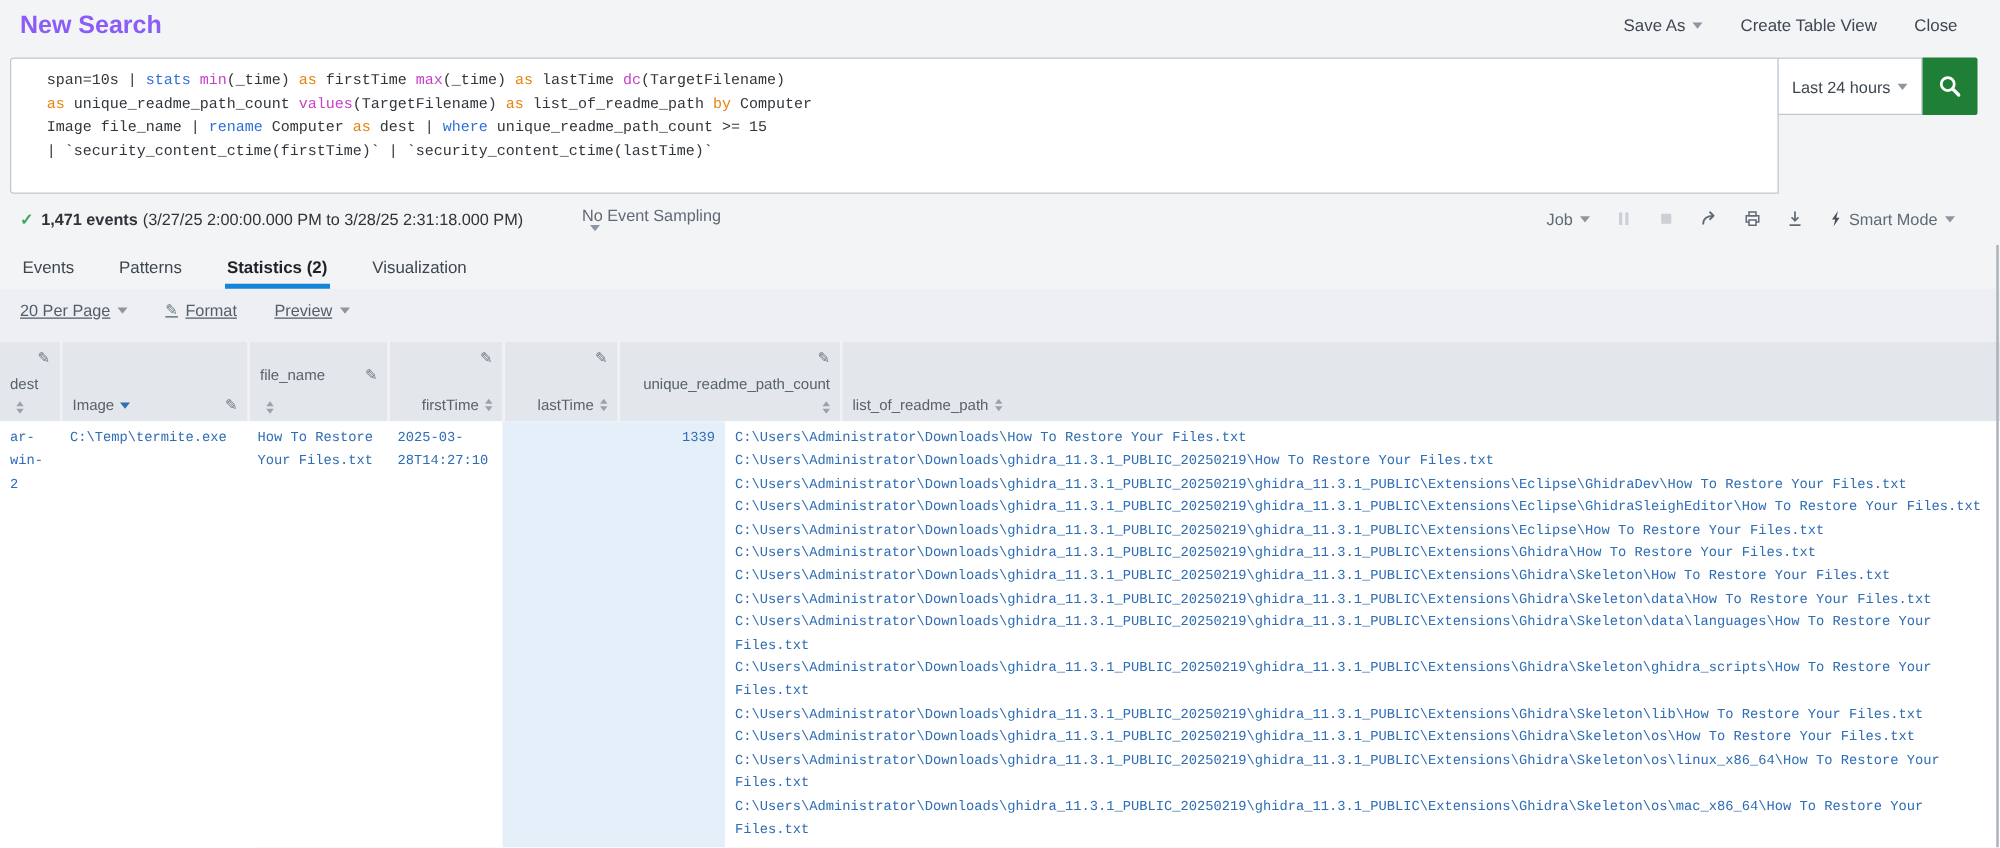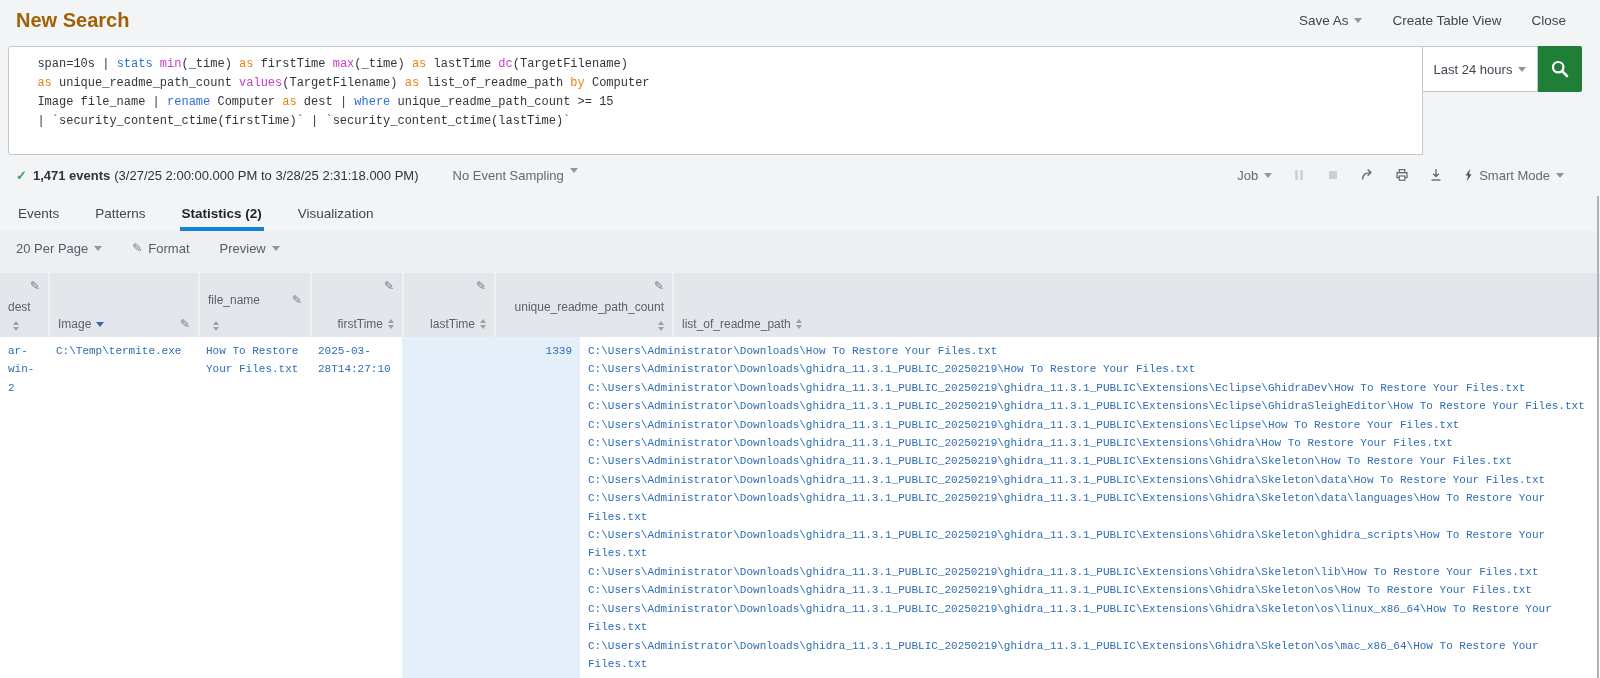--- a/index.html
+++ b/index.html
@@ -5,21 +5,21 @@
   html,body{margin:0;padding:0;}
   body{
     width:1600px;height:678px;overflow:hidden;background:#f2f4f6;
     font-family:"Liberation Sans",sans-serif;color:#3e4751;
     -webkit-font-smoothing:antialiased;
   }
   .app{position:relative;width:1600px;height:678px;}
 
   
   .top-header{height:40px;display:flex;align-items:center;padding:0 34px 0 16px;}
-  .page-title{font-size:20px;font-weight:700;color:#a16207;}
+  .page-title{font-size:20px;font-weight:700;color:#8b5cf6;}
   .hdr-actions{margin-left:auto;display:flex;gap:30px;align-items:center;}
   .hdr-action{font-size:13.5px;color:#3e4751;cursor:pointer;display:flex;align-items:center;}
 
   .caret{display:inline-block;width:0;height:0;border-left:4px solid transparent;
     border-right:4px solid transparent;border-top:5px solid #8d97a1;margin-left:6px;}
 
   
   .search-row{display:flex;align-items:flex-start;margin:6px 18px 0 8px;}
   .query-box{flex:1;box-sizing:border-box;height:109px;background:#fff;
     border:1px solid #bfc8d1;border-radius:3px 0 0 3px;
@@ -33,34 +33,34 @@
     border:1px solid #bfc8d1;margin-left:-1px;display:flex;align-items:center;
     justify-content:center;font-size:13px;color:#3e4751;cursor:pointer;}
   .search-btn{box-sizing:border-box;width:44px;height:46px;border:none;border-radius:0 2px 2px 0;
     background:var(--accent-green);display:flex;align-items:center;justify-content:center;cursor:pointer;}
 
   
   .events-bar{height:40px;display:flex;align-items:center;padding:0 36px 0 16px;font-size:13px;}
   .check{color:var(--check-green);font-weight:700;margin-right:6px;}
   .evt-count{font-weight:700;color:#2e343a;margin-right:4px;}
   .evt-window{color:#2e343a;}
-  .sampling{margin-left:34px;color:#5f6a75;cursor:pointer;display:flex;align-items:flex-start;}
+  .sampling{margin-left:47px;color:#5f6a75;cursor:pointer;display:flex;align-items:flex-start;flex-direction:column;}
   .job-controls{margin-left:auto;display:flex;align-items:flex-start;gap:20px;color:#5f6a75;}
   .job-controls .item{display:flex;align-items:center;cursor:pointer;font-size:13px;}
   .job-controls svg{display:block;}
 
   
   .tabs-row{height:36px;display:flex;align-items:flex-end;gap:32px;padding:0 16px;}
   .tab{font-size:13.5px;color:#3e4751;padding:0 2px 6px;border-bottom:4px solid transparent;cursor:pointer;}
   .tab.active{font-weight:700;color:#1d2329;border-bottom-color:var(--tab-active-blue);}
 
   
   .results-toolbar{height:34px;background:#edeff2;display:flex;align-items:center;gap:30px;
     padding:0 16px;font-size:13px;color:#525d68;}
-  .tool{display:flex;align-items:center;cursor:pointer;}
+  .tool{display:flex;align-items:center;cursor:pointer;text-decoration:underline;}
   .pencil{font-size:12px;color:#6d7881;margin-right:6px;}
   .thead-gap{height:8px;background:#edeff2;}
 
   
   .table-wrap{position:relative;width:1600px;height:405px;overflow:hidden;background:#fff;
     display:flex;flex-direction:column;}
   .thead{display:flex;width:1688px;flex:none;}
   .th{box-sizing:border-box;height:64px;background:#e3e7eb;padding:6px 8px;
     display:flex;flex-direction:column;justify-content:space-between;
     font-size:12px;color:#57626d;cursor:pointer;}

